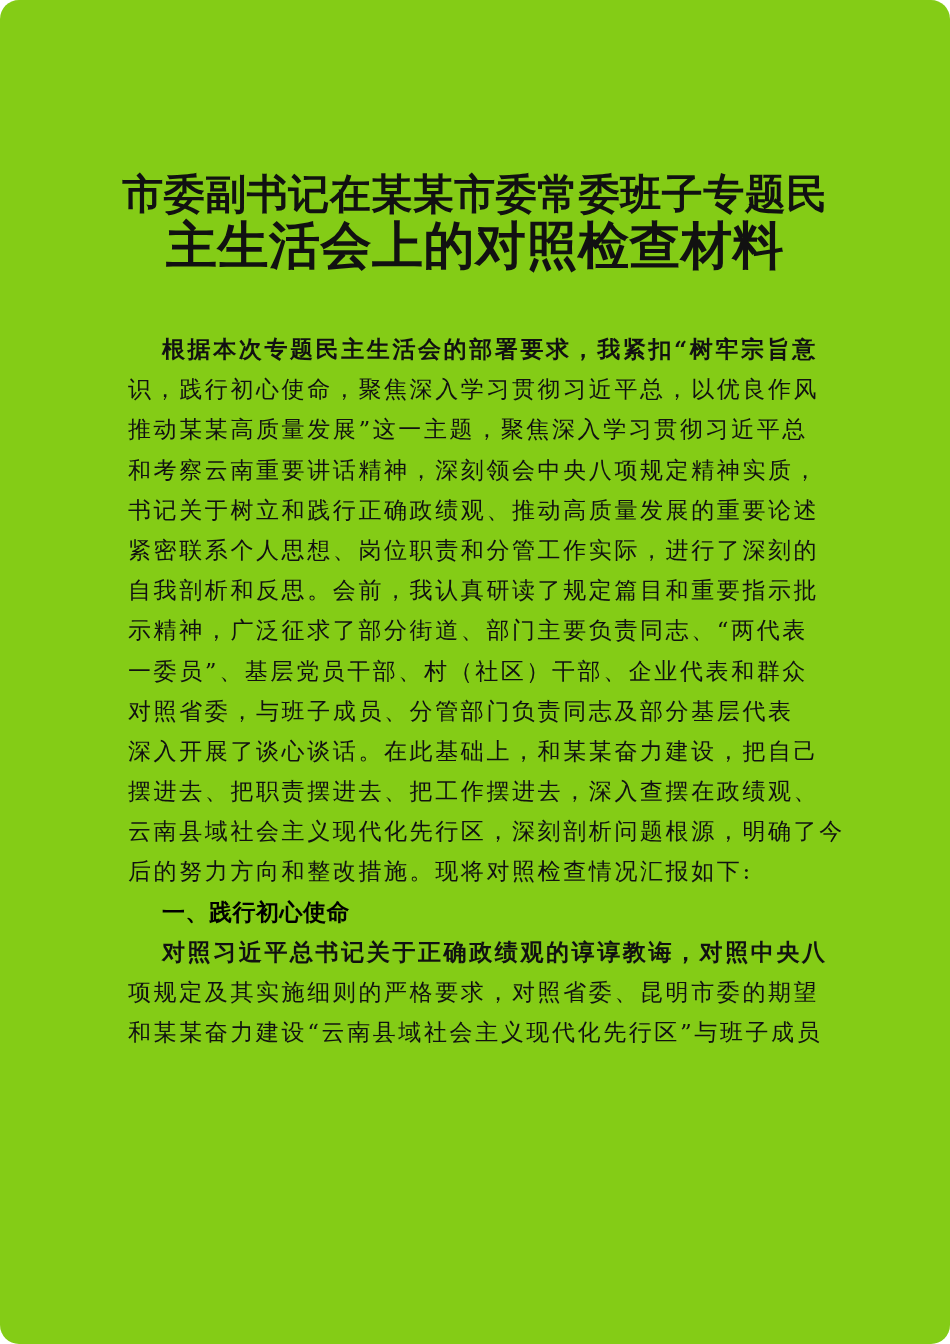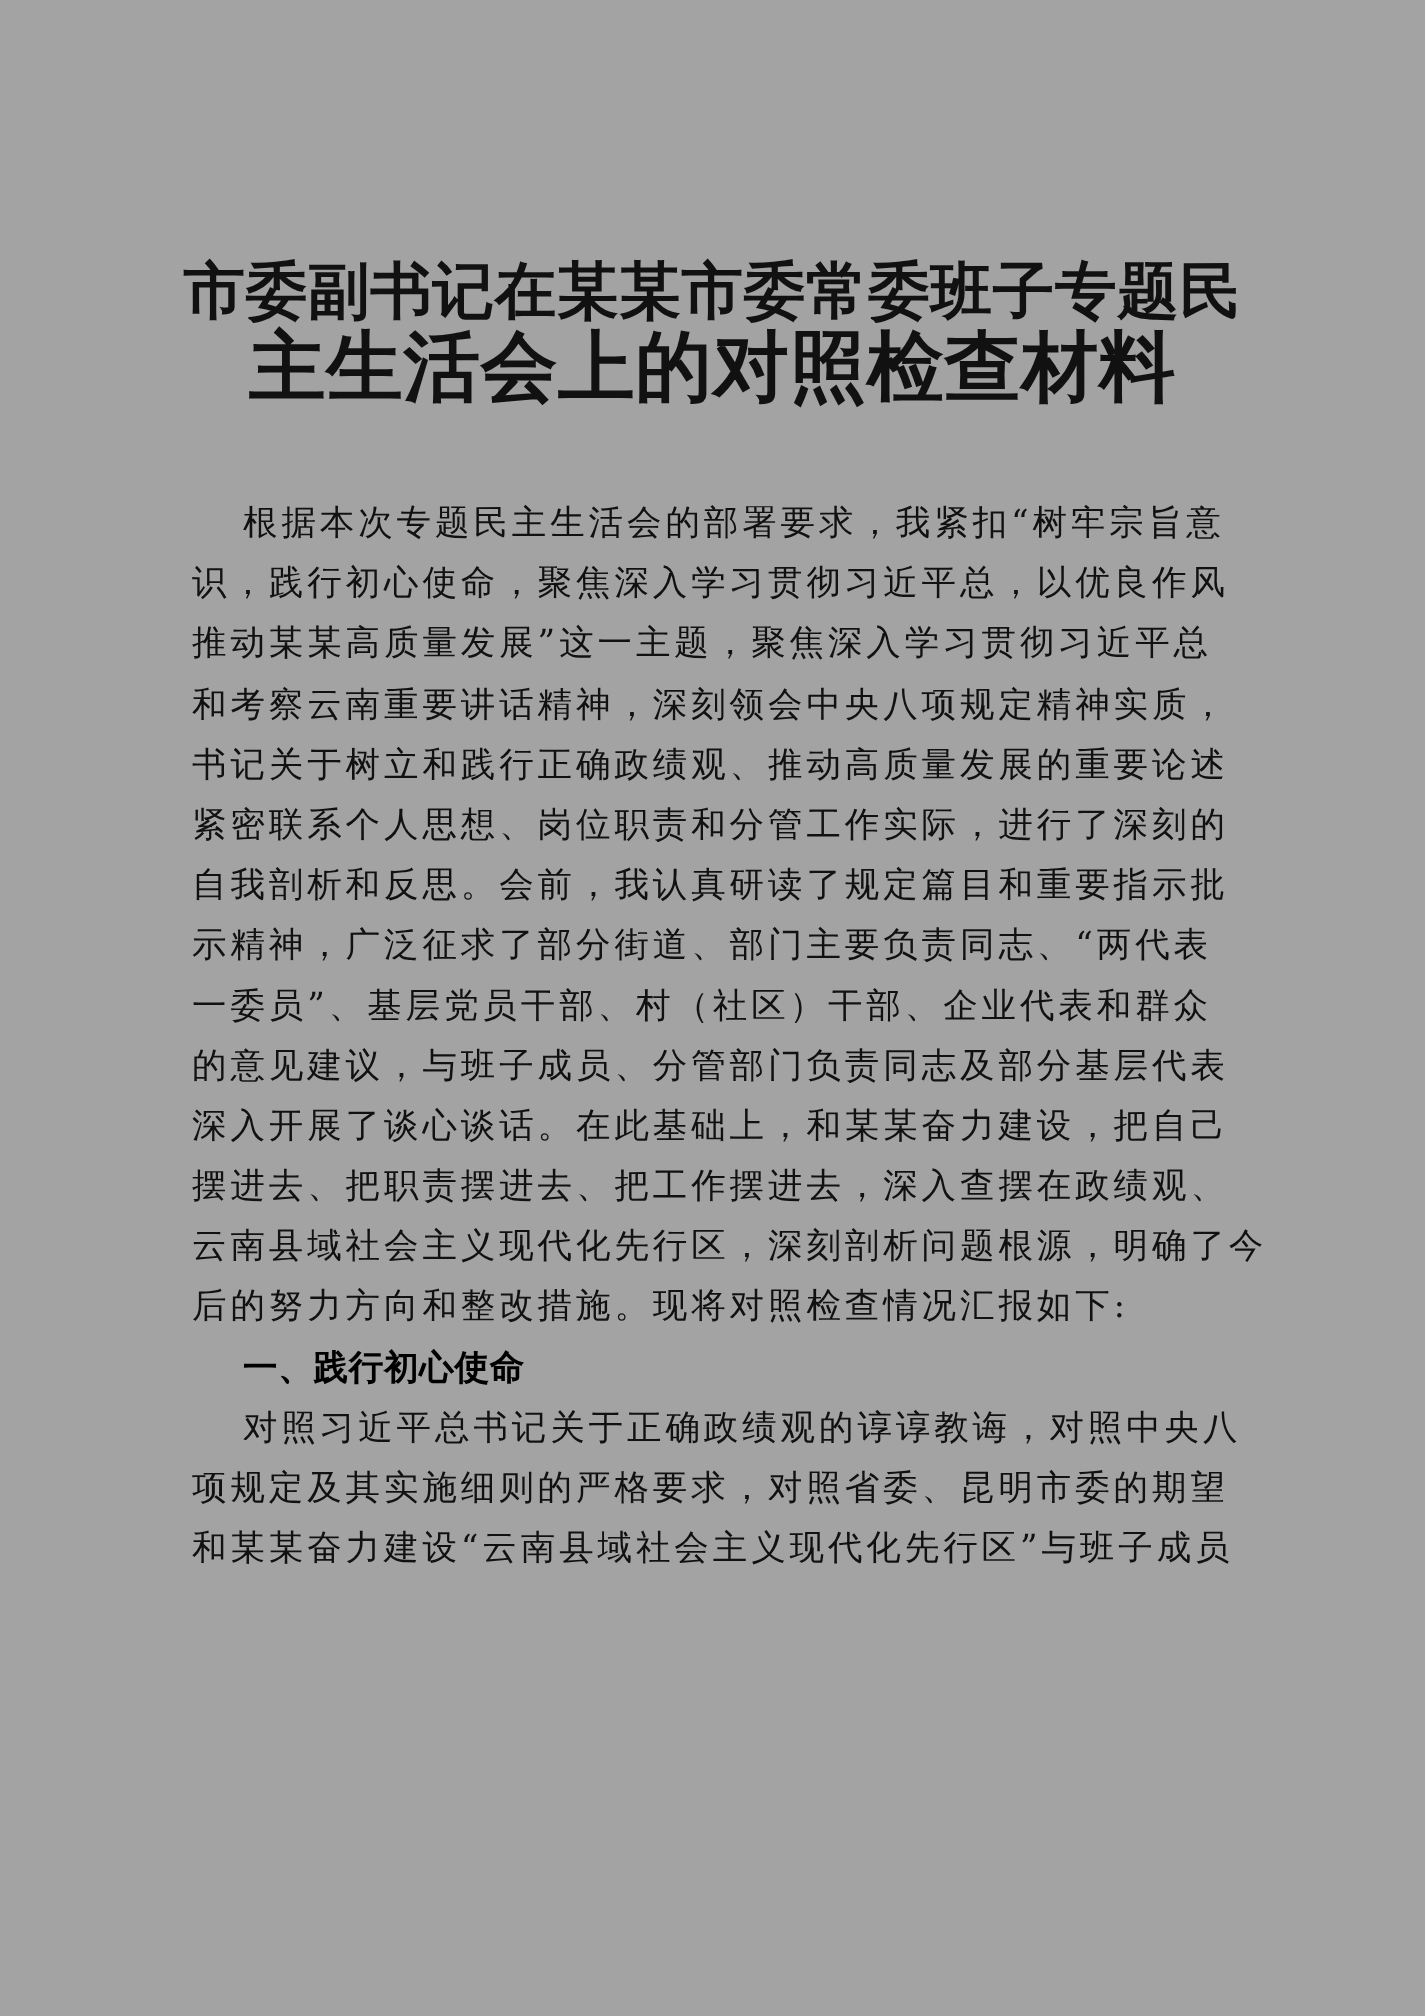--- a/index.html
+++ b/index.html
@@ -14,21 +14,22 @@
     overflow: hidden;
     font-family: "DejaVu Serif", "Liberation Serif", serif;
     color: #111111;
   }
   .page {
     position: absolute;
     left: 0;
     top: 0;
     width: 950px;
     height: 1344px;
-    background: #a3a3a3;
+    background: #84cc16;
+    border-radius: 19px;
   }
   .title {
     position: absolute;
     left: 110px;
     width: 730px;
     top: 168px;
     text-align: center;
     font-family: "DejaVu Sans", "Liberation Sans", sans-serif;
     font-weight: bold;
     font-size: 41px;
@@ -48,21 +49,21 @@
   }
   .line {
     display: block;
     white-space: nowrap;
     font-size: 23px;
     height: 40.2px;
     line-height: 40.2px;
     letter-spacing: 2.6px;
     color: #111111;
   }
-  .indent { padding-left: 34px; }
+  .indent { padding-left: 34px; font-weight: bold; }
   .heading {
     font-family: "DejaVu Sans", "Liberation Sans", sans-serif;
     font-weight: bold;
     font-size: 23px;
     letter-spacing: 0.5px;
     padding-left: 34px;
     color: #000000;
   }
 </style>
 </head>
@@ -80,21 +81,21 @@
     <div>
       <span class="line indent">根据本次专题民主生活会的部署要求，我紧扣“树牢宗旨意</span>
       <span class="line">识，践行初心使命，聚焦深入学习贯彻习近平总，以优良作风</span>
       <span class="line">推动某某高质量发展”这一主题，聚焦深入学习贯彻习近平总</span>
       <span class="line">和考察云南重要讲话精神，深刻领会中央八项规定精神实质，</span>
       <span class="line">书记关于树立和践行正确政绩观、推动高质量发展的重要论述</span>
       <span class="line">紧密联系个人思想、岗位职责和分管工作实际，进行了深刻的</span>
       <span class="line">自我剖析和反思。会前，我认真研读了规定篇目和重要指示批</span>
       <span class="line">示精神，广泛征求了部分街道、部门主要负责同志、“两代表</span>
       <span class="line">一委员”、基层党员干部、村（社区）干部、企业代表和群众</span>
-      <span class="line">的意见建议，与班子成员、分管部门负责同志及部分基层代表</span>
+      <span class="line">对照省委，与班子成员、分管部门负责同志及部分基层代表</span>
       <span class="line">深入开展了谈心谈话。在此基础上，和某某奋力建设，把自己</span>
       <span class="line">摆进去、把职责摆进去、把工作摆进去，深入查摆在政绩观、</span>
       <span class="line">云南县域社会主义现代化先行区，深刻剖析问题根源，明确了今</span>
       <span class="line">后的努力方向和整改措施。现将对照检查情况汇报如下:</span>
     </div>
 
     <span class="line heading">一、践行初心使命</span>
 
     <div>
       <span class="line indent">对照习近平总书记关于正确政绩观的谆谆教诲，对照中央八</span>

